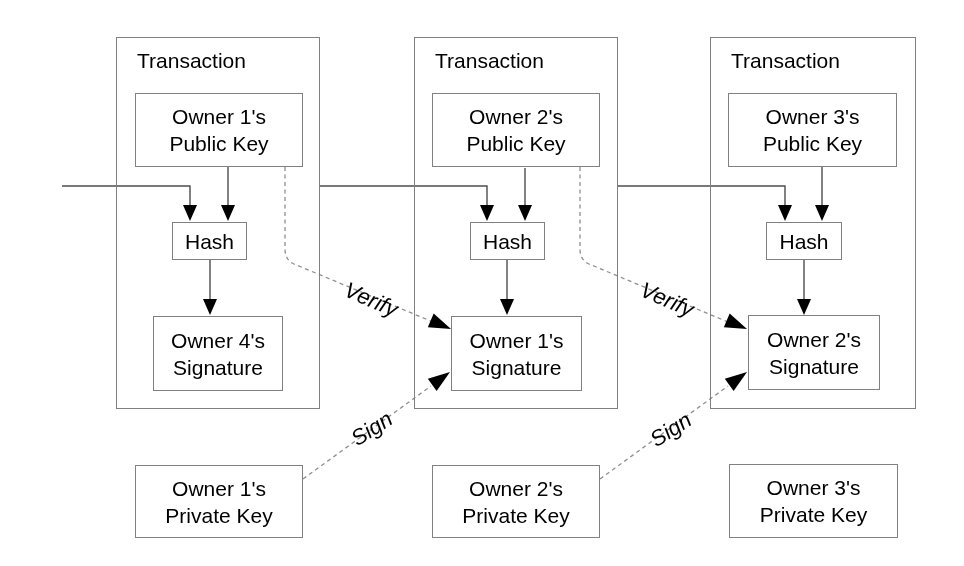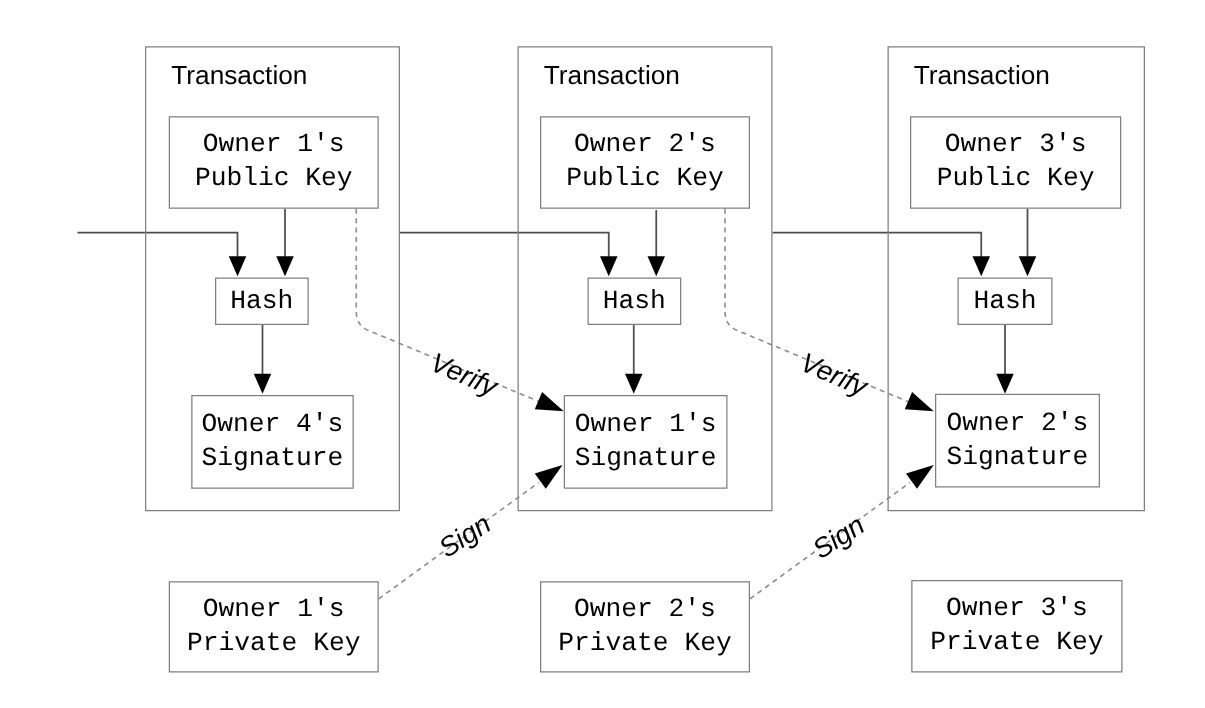--- a/index.html
+++ b/index.html
@@ -13,21 +13,21 @@
   .ah{fill:#000000;stroke:none;}
   .tx-box{
     position:absolute;border:1.4px solid #808080;background:transparent;box-sizing:border-box;
   }
   .tx-title{
     position:absolute;left:20px;top:9px;font-size:21px;line-height:27px;white-space:nowrap;
   }
   .node{
     position:absolute;border:1.4px solid #808080;background:transparent;box-sizing:border-box;
     display:flex;flex-direction:column;align-items:center;justify-content:center;
-    font-size:21px;line-height:27px;text-align:center;font-family:Liberation Mono, monospace;
+    font-size:21px;line-height:27px;text-align:center;
   }
   .node span{display:block;white-space:nowrap;}
   .rot-label{
     position:absolute;font-size:22px;font-style:italic;white-space:nowrap;
   }
   .rot-verify{transform:translate(-50%,-50%) rotate(23deg);}
   .rot-sign{transform:translate(-50%,-50%) rotate(-33deg);}
 </style>
 </head>
 <body>

